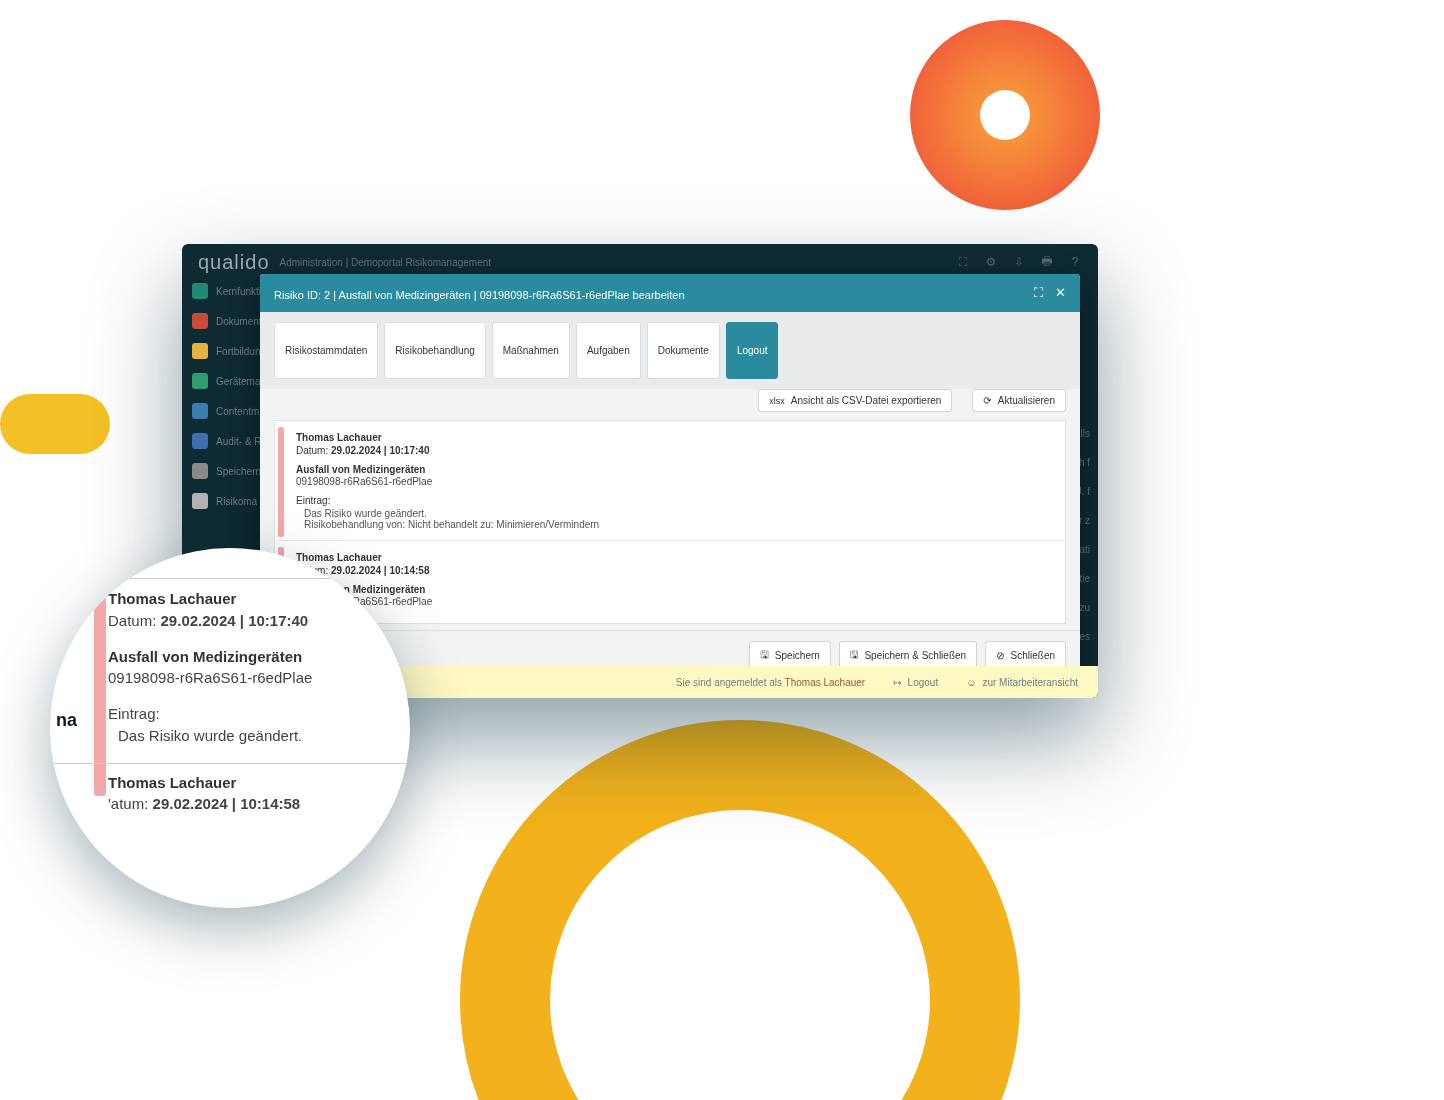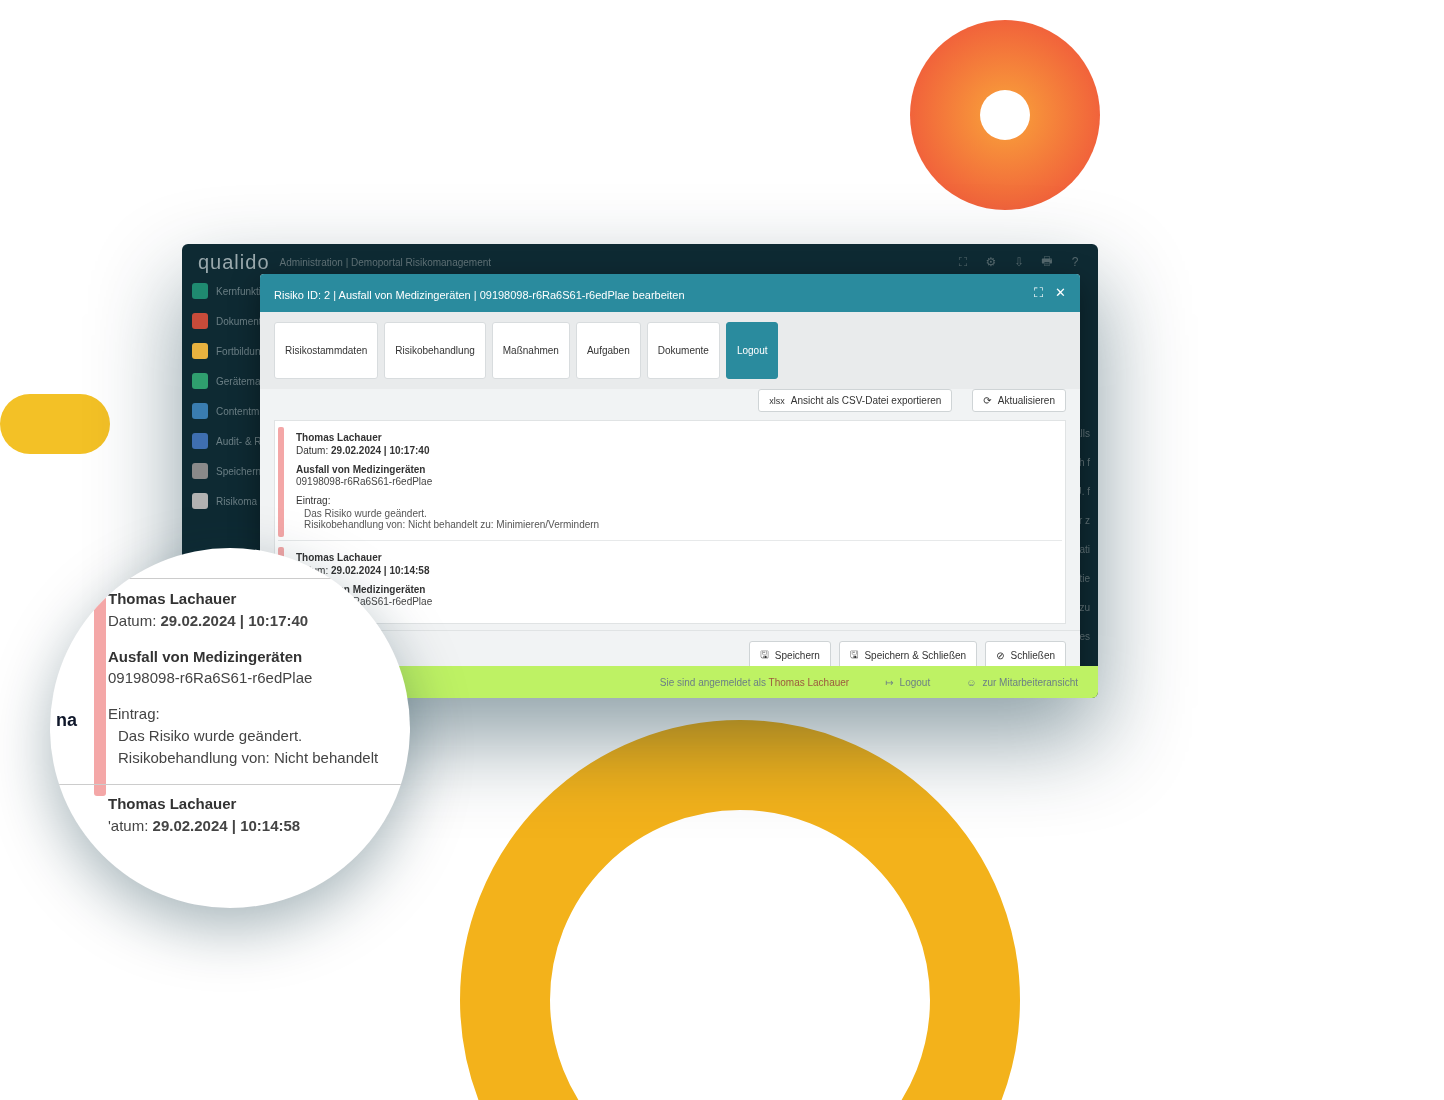--- a/index.html
+++ b/index.html
@@ -36,21 +36,21 @@
   .entry::before{content:"";position:absolute;left:0;top:3px;bottom:3px;width:6px;background:#f4a7a7;border-radius:2px;}
   .entry>div{margin-left:8px;}
   .entry .u{font-weight:700;color:#333;font-size:10px;}
   .entry .d{font-size:10px;color:#333;margin-top:2px;}
   .entry .d b{font-weight:700;}
   .entry .t{font-weight:700;font-size:10px;color:#333;margin-top:8px;}
   .entry .id{font-size:10px;color:#444;margin-top:1px;}
   .entry .lbl{font-size:10px;color:#333;margin-top:8px;}
   .entry .bd{font-size:10px;color:#555;margin-top:2px;padding-left:8px;}
   .modal-ft{background:#f1f3f4;padding:10px 14px;display:flex;justify-content:flex-end;gap:8px;border-top:1px solid #e0e3e4;}
-  .foot{position:absolute;bottom:0;left:0;right:0;height:32px;background:#bef264;display:flex;align-items:center;justify-content:flex-end;gap:36px;padding:0 20px;color:#6b7f85;font-size:10px;}
+  .foot{position:absolute;bottom:0;left:0;right:0;height:32px;background:#fef9c3;display:flex;align-items:center;justify-content:flex-end;gap:28px;padding:0 20px;color:#6b7f85;font-size:10px;}
   .foot a{color:#9b5a3e;text-decoration:none;}
   
   .lens{position:absolute;left:50px;top:548px;width:360px;height:360px;border-radius:50%;background:#fff;box-shadow:0 20px 60px rgba(0,42,58,.35);overflow:hidden;}
   .lens-inner{position:absolute;left:58px;top:40px;right:0;}
   .lens .row{font-size:15px;color:#444;line-height:1.45;}
   .lens .row.b{font-weight:700;color:#333;}
   .lens .sep{height:1px;background:#ccc;margin:16px -80px 8px -80px;}
   .lens .bar{position:absolute;left:44px;top:48px;width:12px;height:200px;background:#f4a7a7;border-radius:3px;}
 </style>
 </head>
@@ -204,19 +204,18 @@
   <div style="position:absolute;left:36px;top:30px;right:0;height:1px;background:#ccc;"></div>
   <div class="lens-inner">
     <div class="row b">Thomas Lachauer</div>
     <div class="row"><span>Datum:</span> <b>29.02.2024 | 10:17:40</b></div>
     <div style="height:14px"></div>
     <div class="row b">Ausfall von Medizingeräten</div>
     <div class="row">09198098-r6Ra6S61-r6edPlae</div>
     <div style="height:14px"></div>
     <div class="row">Eintrag:</div>
     <div class="row" style="padding-left:10px;">Das Risiko wurde geändert.</div>
-    <div class="row" style="padding-left:10px;">Risikobehandlung von: Nicht behandelt</div>
     <div class="sep"></div>
     <div class="row b">Thomas Lachauer</div>
     <div class="row"><span>'atum:</span> <b>29.02.2024 | 10:14:58</b></div>
   </div>
   <div style="position:absolute;left:6px;top:162px;font-size:18px;font-weight:700;color:#0f172a;">na</div>
 </div>
 
 </body></html>

